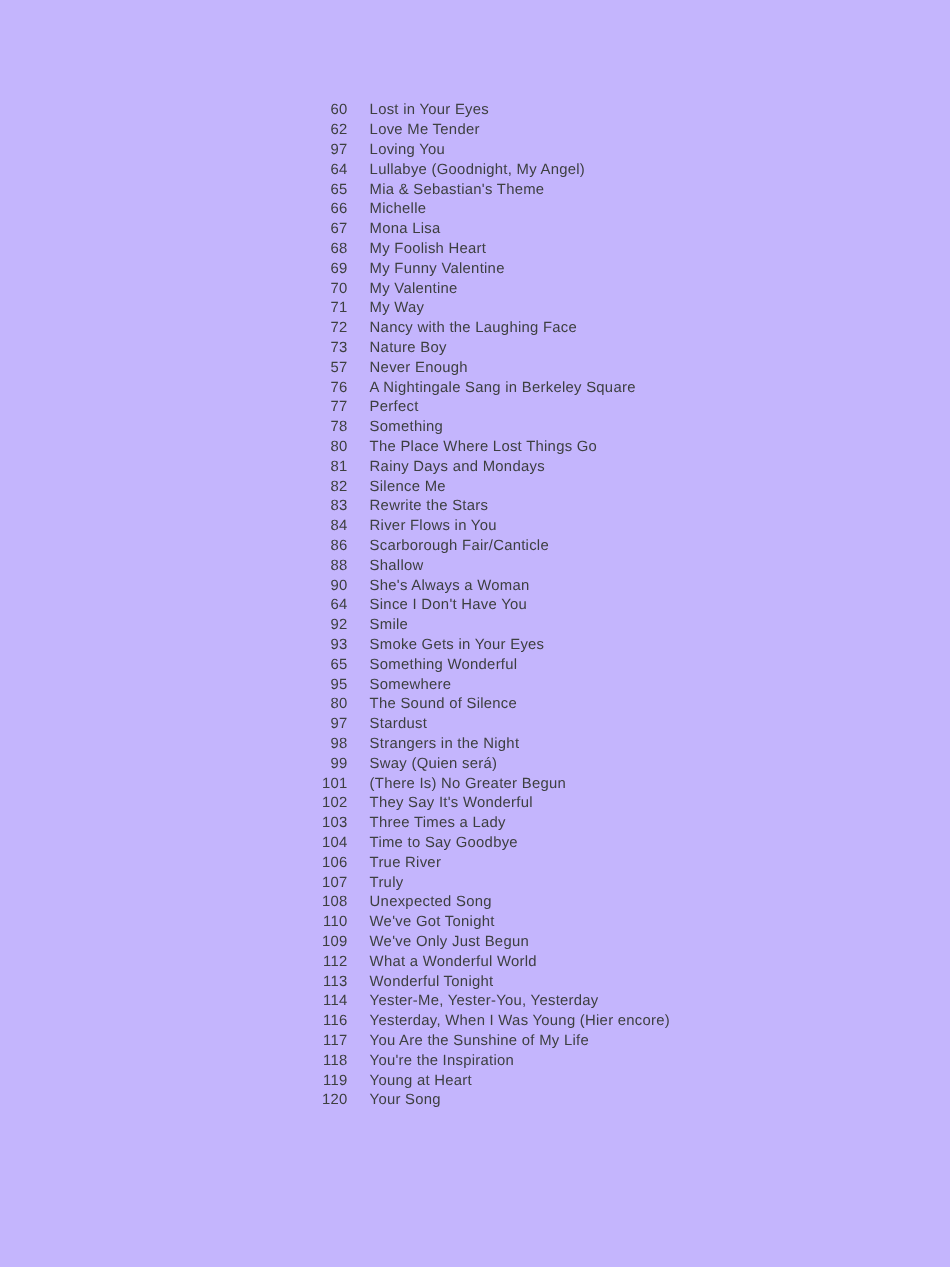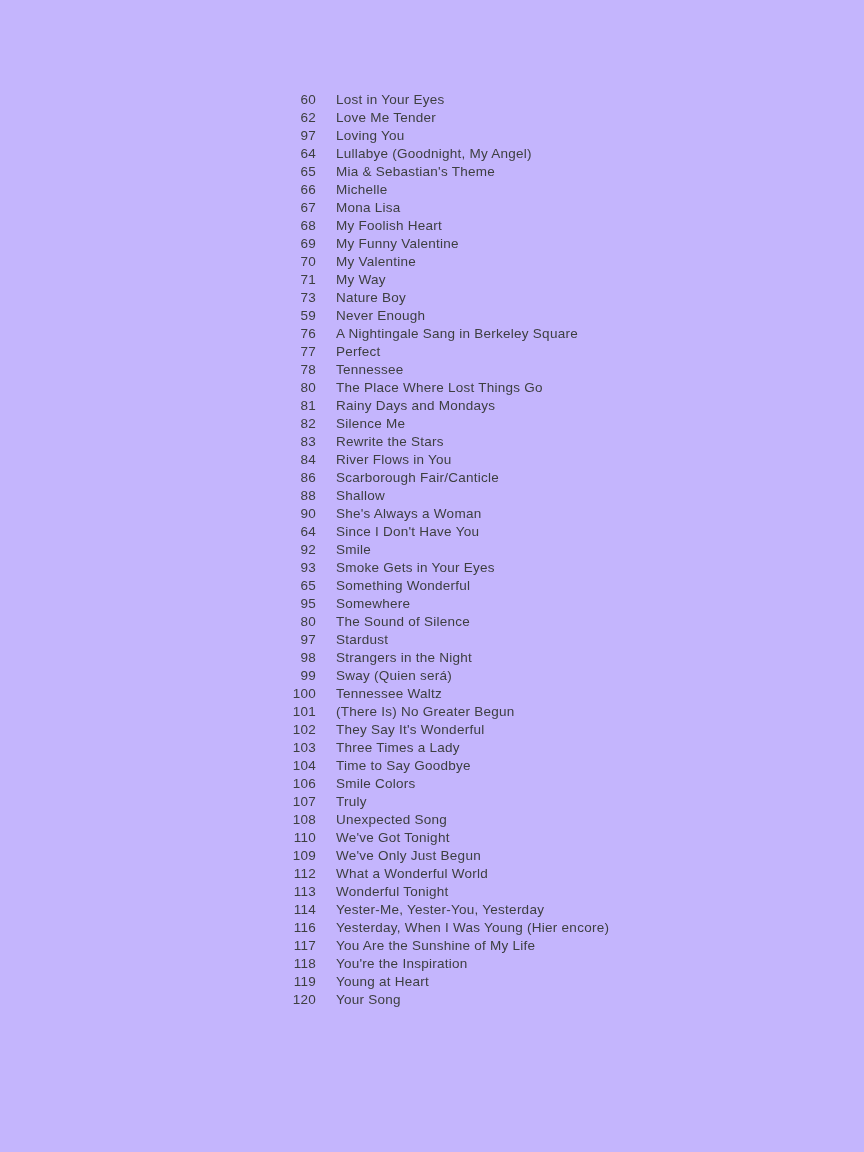--- a/index.html
+++ b/index.html
@@ -96,44 +96,48 @@
   <div class="row">
     <span class="num">70</span>
     <span class="title">My Valentine</span>
   </div>
 
   <div class="row">
     <span class="num">71</span>
     <span class="title">My Way</span>
   </div>
 
+  <div class="row">
+    <span class="num">72</span>
+    <span class="title">Nancy with the Laughing Face</span>
+  </div>
 
   <div class="row">
     <span class="num">73</span>
     <span class="title">Nature Boy</span>
   </div>
 
   <div class="row">
-    <span class="num">59</span>
+    <span class="num">57</span>
     <span class="title">Never Enough</span>
   </div>
 
   <div class="row">
     <span class="num">76</span>
     <span class="title">A Nightingale Sang in Berkeley Square</span>
   </div>
 
   <div class="row">
     <span class="num">77</span>
     <span class="title">Perfect</span>
   </div>
 
   <div class="row">
     <span class="num">78</span>
-    <span class="title">Tennessee</span>
+    <span class="title">Something</span>
   </div>
 
   <div class="row">
     <span class="num">80</span>
     <span class="title">The Place Where Lost Things Go</span>
   </div>
 
   <div class="row">
     <span class="num">81</span>
     <span class="title">Rainy Days and Mondays</span>
@@ -207,24 +211,20 @@
   <div class="row">
     <span class="num">98</span>
     <span class="title">Strangers in the Night</span>
   </div>
 
   <div class="row">
     <span class="num">99</span>
     <span class="title">Sway (Quien será)</span>
   </div>
 
-  <div class="row">
-    <span class="num">100</span>
-    <span class="title">Tennessee Waltz</span>
-  </div>
 
   <div class="row">
     <span class="num">101</span>
     <span class="title">(There Is) No Greater Begun</span>
   </div>
 
   <div class="row">
     <span class="num">102</span>
     <span class="title">They Say It's Wonderful</span>
   </div>
@@ -234,21 +234,21 @@
     <span class="title">Three Times a Lady</span>
   </div>
 
   <div class="row">
     <span class="num">104</span>
     <span class="title">Time to Say Goodbye</span>
   </div>
 
   <div class="row">
     <span class="num">106</span>
-    <span class="title">Smile Colors</span>
+    <span class="title">True River</span>
   </div>
 
   <div class="row">
     <span class="num">107</span>
     <span class="title">Truly</span>
   </div>
 
   <div class="row">
     <span class="num">108</span>
     <span class="title">Unexpected Song</span>

